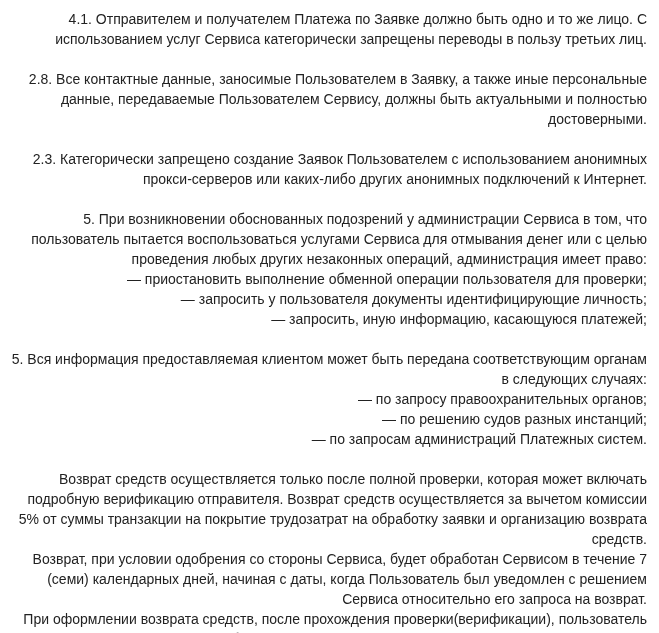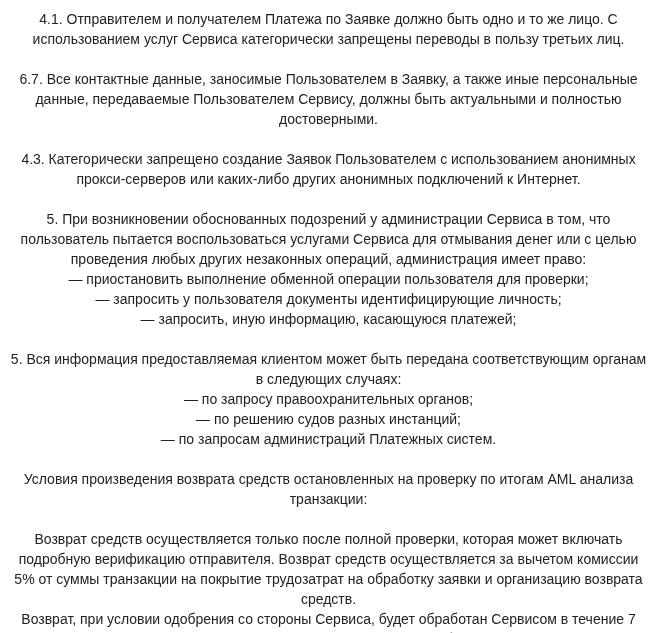--- a/index.html
+++ b/index.html
@@ -20,44 +20,43 @@
     box-sizing: border-box;
     width: 659px;
   }
   .doc {
     width: 637px;
   }
   .para {
     font-size: 14px;
     line-height: 20px;
     margin: 0 0 20px 0;
-    text-align: center;
+    text-align: right;
     word-spacing: 0px;
     letter-spacing: 0px;
     color: #222222;
     white-space: pre-line;
   }
   .para:last-child {
     margin-bottom: 0;
   }
 </style>
 </head>
 <body>
 
 <div class="page">
   <div class="doc">
     <p class="para">4.1. Отправителем и получателем Платежа по Заявке должно быть одно и то же лицо. С использованием услуг Сервиса категорически запрещены переводы в пользу третьих лиц.</p>
-    <p class="para">6.7. Все контактные данные, заносимые Пользователем в Заявку, а также иные персональные данные, передаваемые Пользователем Сервису, должны быть актуальными и полностью достоверными.</p>
-    <p class="para">4.3. Категорически запрещено создание Заявок Пользователем с использованием анонимных прокси-серверов или каких-либо других анонимных подключений к Интернет.</p>
+    <p class="para">2.8. Все контактные данные, заносимые Пользователем в Заявку, а также иные персональные данные, передаваемые Пользователем Сервису, должны быть актуальными и полностью достоверными.</p>
+    <p class="para">2.3. Категорически запрещено создание Заявок Пользователем с использованием анонимных прокси-серверов или каких-либо других анонимных подключений к Интернет.</p>
     <p class="para">5. При возникновении обоснованных подозрений у администрации Сервиса в том, что пользователь пытается воспользоваться услугами Сервиса для отмывания денег или с целью проведения любых других незаконных операций, администрация имеет право:
 — приостановить выполнение обменной операции пользователя для проверки;
 — запросить у пользователя документы идентифицирующие личность;
 — запросить, иную информацию, касающуюся платежей;</p>
     <p class="para">5. Вся информация предоставляемая клиентом может быть передана соответствующим органам в следующих случаях:
 — по запросу правоохранительных органов;
 — по решению судов разных инстанций;
 — по запросам администраций Платежных систем.</p>
-    <p class="para">Условия произведения возврата средств остановленных на проверку по итогам AML анализа транзакции:</p>
     <p class="para">Возврат средств осуществляется только после полной проверки, которая может включать подробную верификацию отправителя. Возврат средств осуществляется за вычетом комиссии 5% от суммы транзакции на покрытие трудозатрат на обработку заявки и организацию возврата средств.
 Возврат, при условии одобрения со стороны Сервиса, будет обработан Сервисом в течение 7 (семи) календарных дней, начиная с даты, когда Пользователь был уведомлен с решением Сервиса относительно его запроса на возврат.
 При оформлении возврата средств, после прохождения проверки(верификации), пользователь обязан подтвердить реквизиты для получения возврата средств.</p>
   </div>
 </div>
 
 </body></html>

